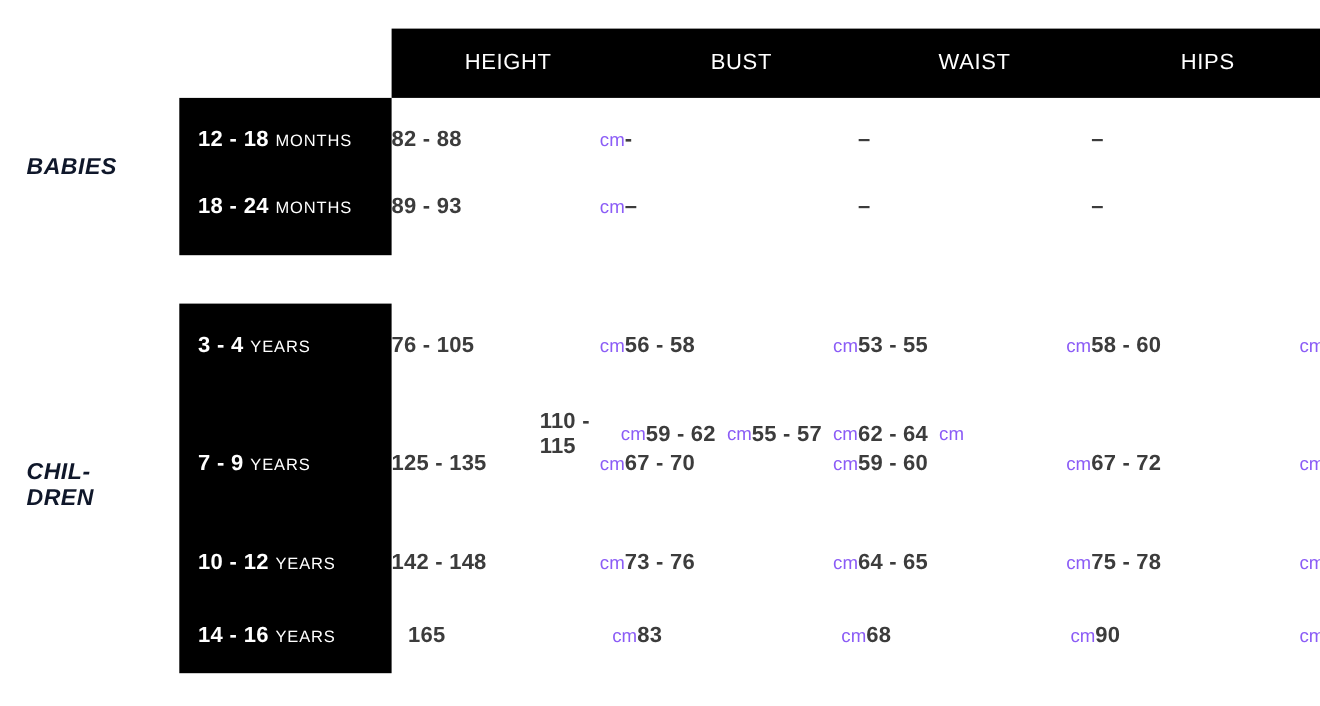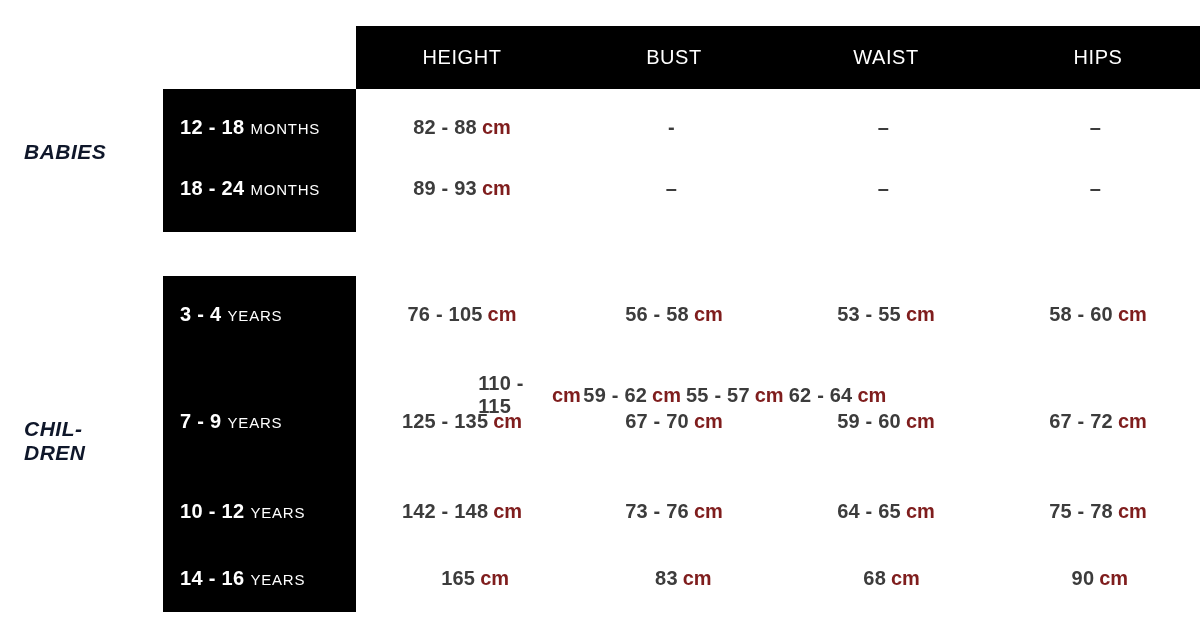--- a/index.html
+++ b/index.html
@@ -109,33 +109,33 @@
 
   .measure-cells {
     flex: 1 1 auto;
     display: flex;
     height: 100%;
   }
   .measure-cell {
     flex: 1 1 0;
     display: flex;
     align-items: center;
-    justify-content: center;
+    justify-content: space-between;
     color: #3c3c3c;
   }
   .measure-val {
     font-size: 20px;
     font-weight: bold;
     letter-spacing: 0.2px;
   }
   .measure-unit {
-    font-size: 20px;
-    font-weight: 700;
+    font-size: 17px;
+    font-weight: 400;
     margin-left: 5px;
-    color: #7f1d1d;
+    color: #8b5cf6;
   }
   .measure-cell.dash .measure-val {
     font-weight: bold;
     font-size: 20px;
   }
 </style>
 </head>
 <body>
 
 <div class="sheet">

